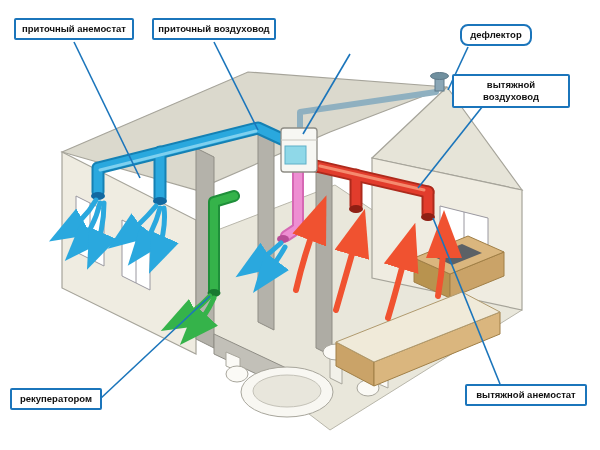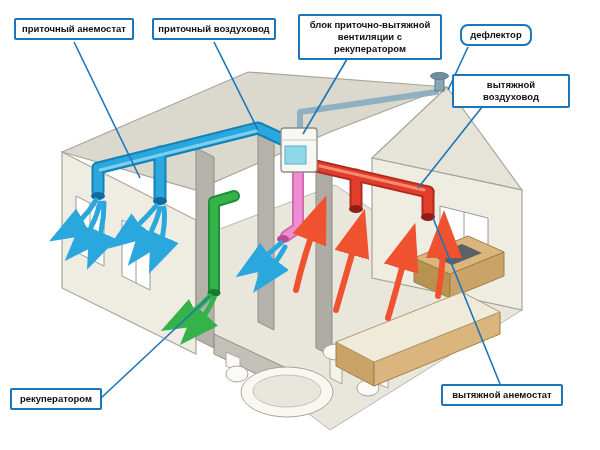--- a/index.html
+++ b/index.html
@@ -174,23 +174,22 @@
       <line x1="490" y1="97" x2="418" y2="188"></line>
       <line x1="100" y1="399" x2="210" y2="296"></line>
       <line x1="500" y1="384" x2="433" y2="218"></line>
     </g>
   </svg>
 
   <div class="label" style="left:152px;top:18px;width:124px;">приточный воздуховод</div>
 
   <div class="label" style="left:14px;top:18px;width:120px;">приточный анемостат</div>
 
-  <div class="label" style="left:298px;top:14px;width:144px;">блок приточно-вытяжной вентиляции с рекуператором</div>
 
   <div class="label" style="left:460px;top:24px;width:72px;border-radius:8px;">дефлектор</div>
 
   <div class="label" style="left:452px;top:74px;width:118px;">вытяжной воздуховод</div>
 
   <div class="label" style="left:10px;top:388px;width:92px;">рекуператором</div>
 
-  <div class="label" style="left:441px;top:384px;width:122px;">вытяжной анемостат</div>
+  <div class="label" style="left:465px;top:384px;width:122px;">вытяжной анемостат</div>
 
 </div>
 
 </body></html>

